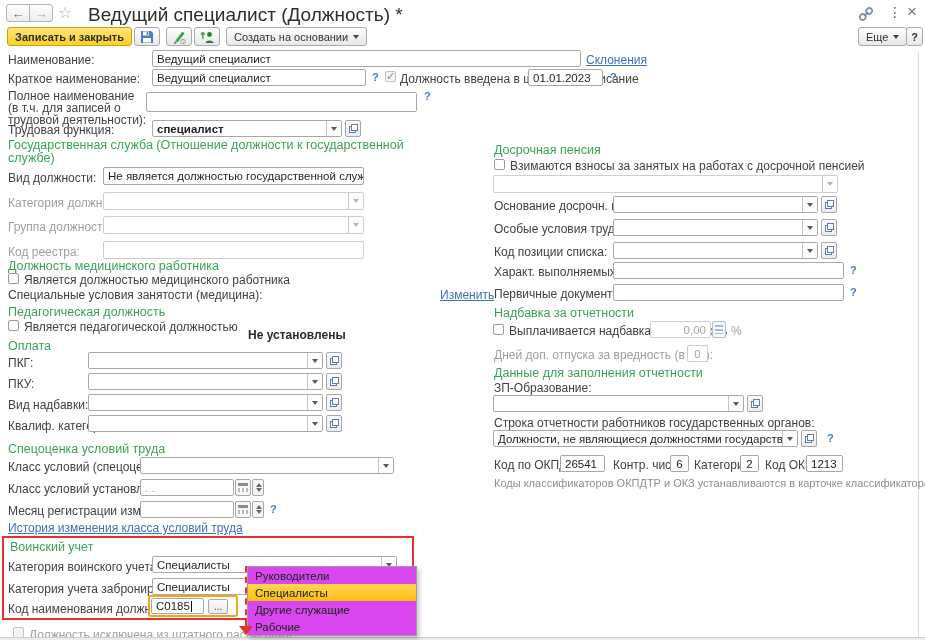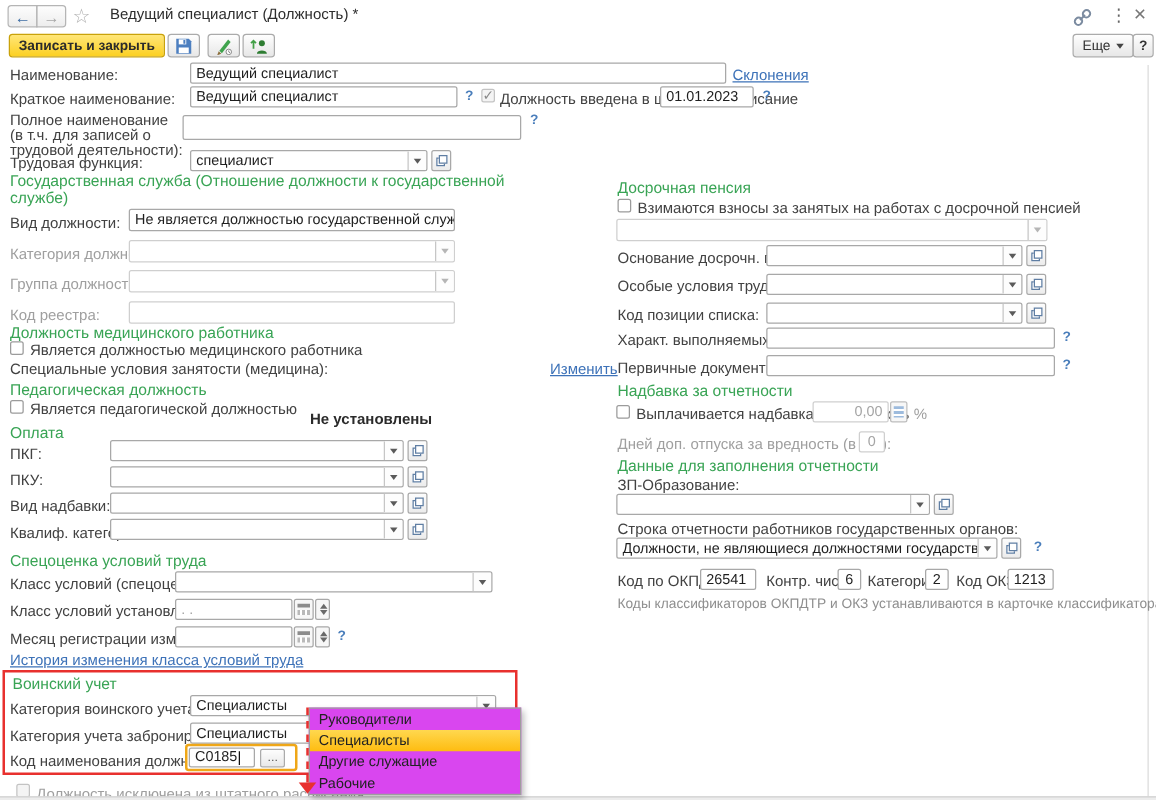--- a/index.html
+++ b/index.html
@@ -52,21 +52,21 @@
   .calc::after { content:""; position:absolute; left:2px; top:3px; right:2px; bottom:3px; background:repeating-linear-gradient(#9dbbdd 0 2px,#fff 2px 4px); }
   .tbtn {
     position:absolute; height:19px; border:1px solid #ababab; border-radius:3px;
     background:linear-gradient(#fefefe,#e7e7e7); font-size:11px; color:#333;
     display:flex; align-items:center; padding:0 7px; gap:5px; cursor:pointer; white-space:nowrap;
   }
   .tbtn.primary { background:linear-gradient(#ffe678,#fcd022); border-color:#c9a20b; font-weight:bold; color:#2b2b2b; }
   .tbtn.icon { padding:0 4px; justify-content:center; }
   .caret { width:0; height:0; border-left:3.5px solid transparent; border-right:3.5px solid transparent; border-top:4px solid #444; }
   .navbtn { position:absolute; width:24px; height:18px; border:1px solid #b5b5b5; background:linear-gradient(#fdfdfd,#ededed); display:flex; align-items:center; justify-content:center; font-size:13px; cursor:pointer; }
-  .title { position:absolute; font-size:12px; color:#2d2d2d; white-space:nowrap; }
+  .title { position:absolute; font-size:19px; color:#2d2d2d; white-space:nowrap; }
   .winicon { position:absolute; color:#8a8a8a; cursor:pointer; }
   .ddl { position:absolute; background:#d946ef; border:1px solid #9e9e9e; box-shadow:2px 3px 5px rgba(0,0,0,.25); z-index:6; }
   .ddl .item { height:17px; font-size:11.5px; color:#222; padding:0 7px; display:flex; align-items:center; cursor:pointer; }
   .ddl .item.sel { background:linear-gradient(#ffd84f,#febc11); }
   .red-rect { position:absolute; border:2px solid #e8302e; z-index:4; pointer-events:none; }
   .red-dash { position:absolute; border-left:2px dashed #e8302e; z-index:7; pointer-events:none; }
   .red-arrow { position:absolute; width:0; height:0; border-left:7px solid transparent; border-right:7px solid transparent; border-top:9px solid #e8302e; z-index:7; pointer-events:none; }
   .hl-box { position:absolute; border:2px solid #efa718; border-radius:3px; background:#fff; z-index:5; }
   .dots-btn { position:absolute; height:15px; border:1px solid #ababab; border-radius:2px; background:linear-gradient(#fdfdfd,#e9e9e9); font-size:10px; color:#555; display:flex; align-items:center; padding:0 5px; cursor:pointer; z-index:6; }
   .cursorbar { display:inline-block; width:1px; height:11px; background:#111; margin-left:1px; }
@@ -117,20 +117,24 @@
       <path d="M11 10.3v1.3l1 .6" stroke="#888" stroke-width="0.8" fill="none"></path>
     </svg>
   </div>
   <div class="tbtn icon" style="left:194px;top:27px;width:26px;">
     <svg width="14" height="14" viewBox="0 0 14 14">
       <circle cx="9.5" cy="4.5" r="2.4" fill="#2e7d32"></circle>
       <path d="M5.5 13c0-3.4 8-3.4 8 0z" fill="#2e7d32"></path>
       <path d="M2.8 9V2.5M.8 4.5l2-2 2 2" stroke="#43a047" stroke-width="1.4" fill="none"></path>
     </svg>
   </div>
+  <div class="tbtn" style="left:226px;top:27px;">
+    <span>Создать на основании</span>
+      <span class="caret"></span>
+  </div>
   <div class="tbtn" style="left:858px;top:27px;">
     <span>Еще</span>
       <span class="caret"></span>
   </div>
   <div class="tbtn icon" style="left:906px;top:27px;width:17px;font-weight:bold;">
       <span>?</span>
     </div>
 
   <div class="vline" style="left:918px;top:52px;height:585px;"></div>
 
@@ -144,21 +148,21 @@
   <div class="cb dis checked" style="left:385px;top:71px;"></div>
   <div class="lbl" style="left:400px;top:72px;">Должность введена в штатное расписание</div>
   <div class="inp" style="left:528px;top:69px;width:75px;text-align:center;">01.01.2023</div>
   <div class="q" style="left:610px;top:71px;">?</div>
 
   <div class="lbl" style="left:8px;top:90px;width:140px;white-space:normal;line-height:12px;">Полное наименование (в т.ч. для записей о трудовой деятельности):</div>
   <div class="inp tall" style="left:146px;top:92px;width:271px;"></div>
   <div class="q" style="left:424px;top:90px;">?</div>
 
   <div class="lbl" style="left:8px;top:123px;">Трудовая функция:</div>
-  <div class="inp combo" style="left:152px;top:120px;width:190px;">
+  <div class="inp combo" style="left:152px;top:120px;width:190px;font-weight:bold;">
     <span>специалист</span>
     <span class="arr">
         <i class="tri"></i>
       </span>
   </div>
   <div class="btn-open" style="left:345px;top:120px;">
       <i class="sq"></i>
     </div>
 
   <div class="hdr wrap" style="left:8px;top:139px;width:410px;">Государственная служба (Отношение должности к государственной службе)</div>

